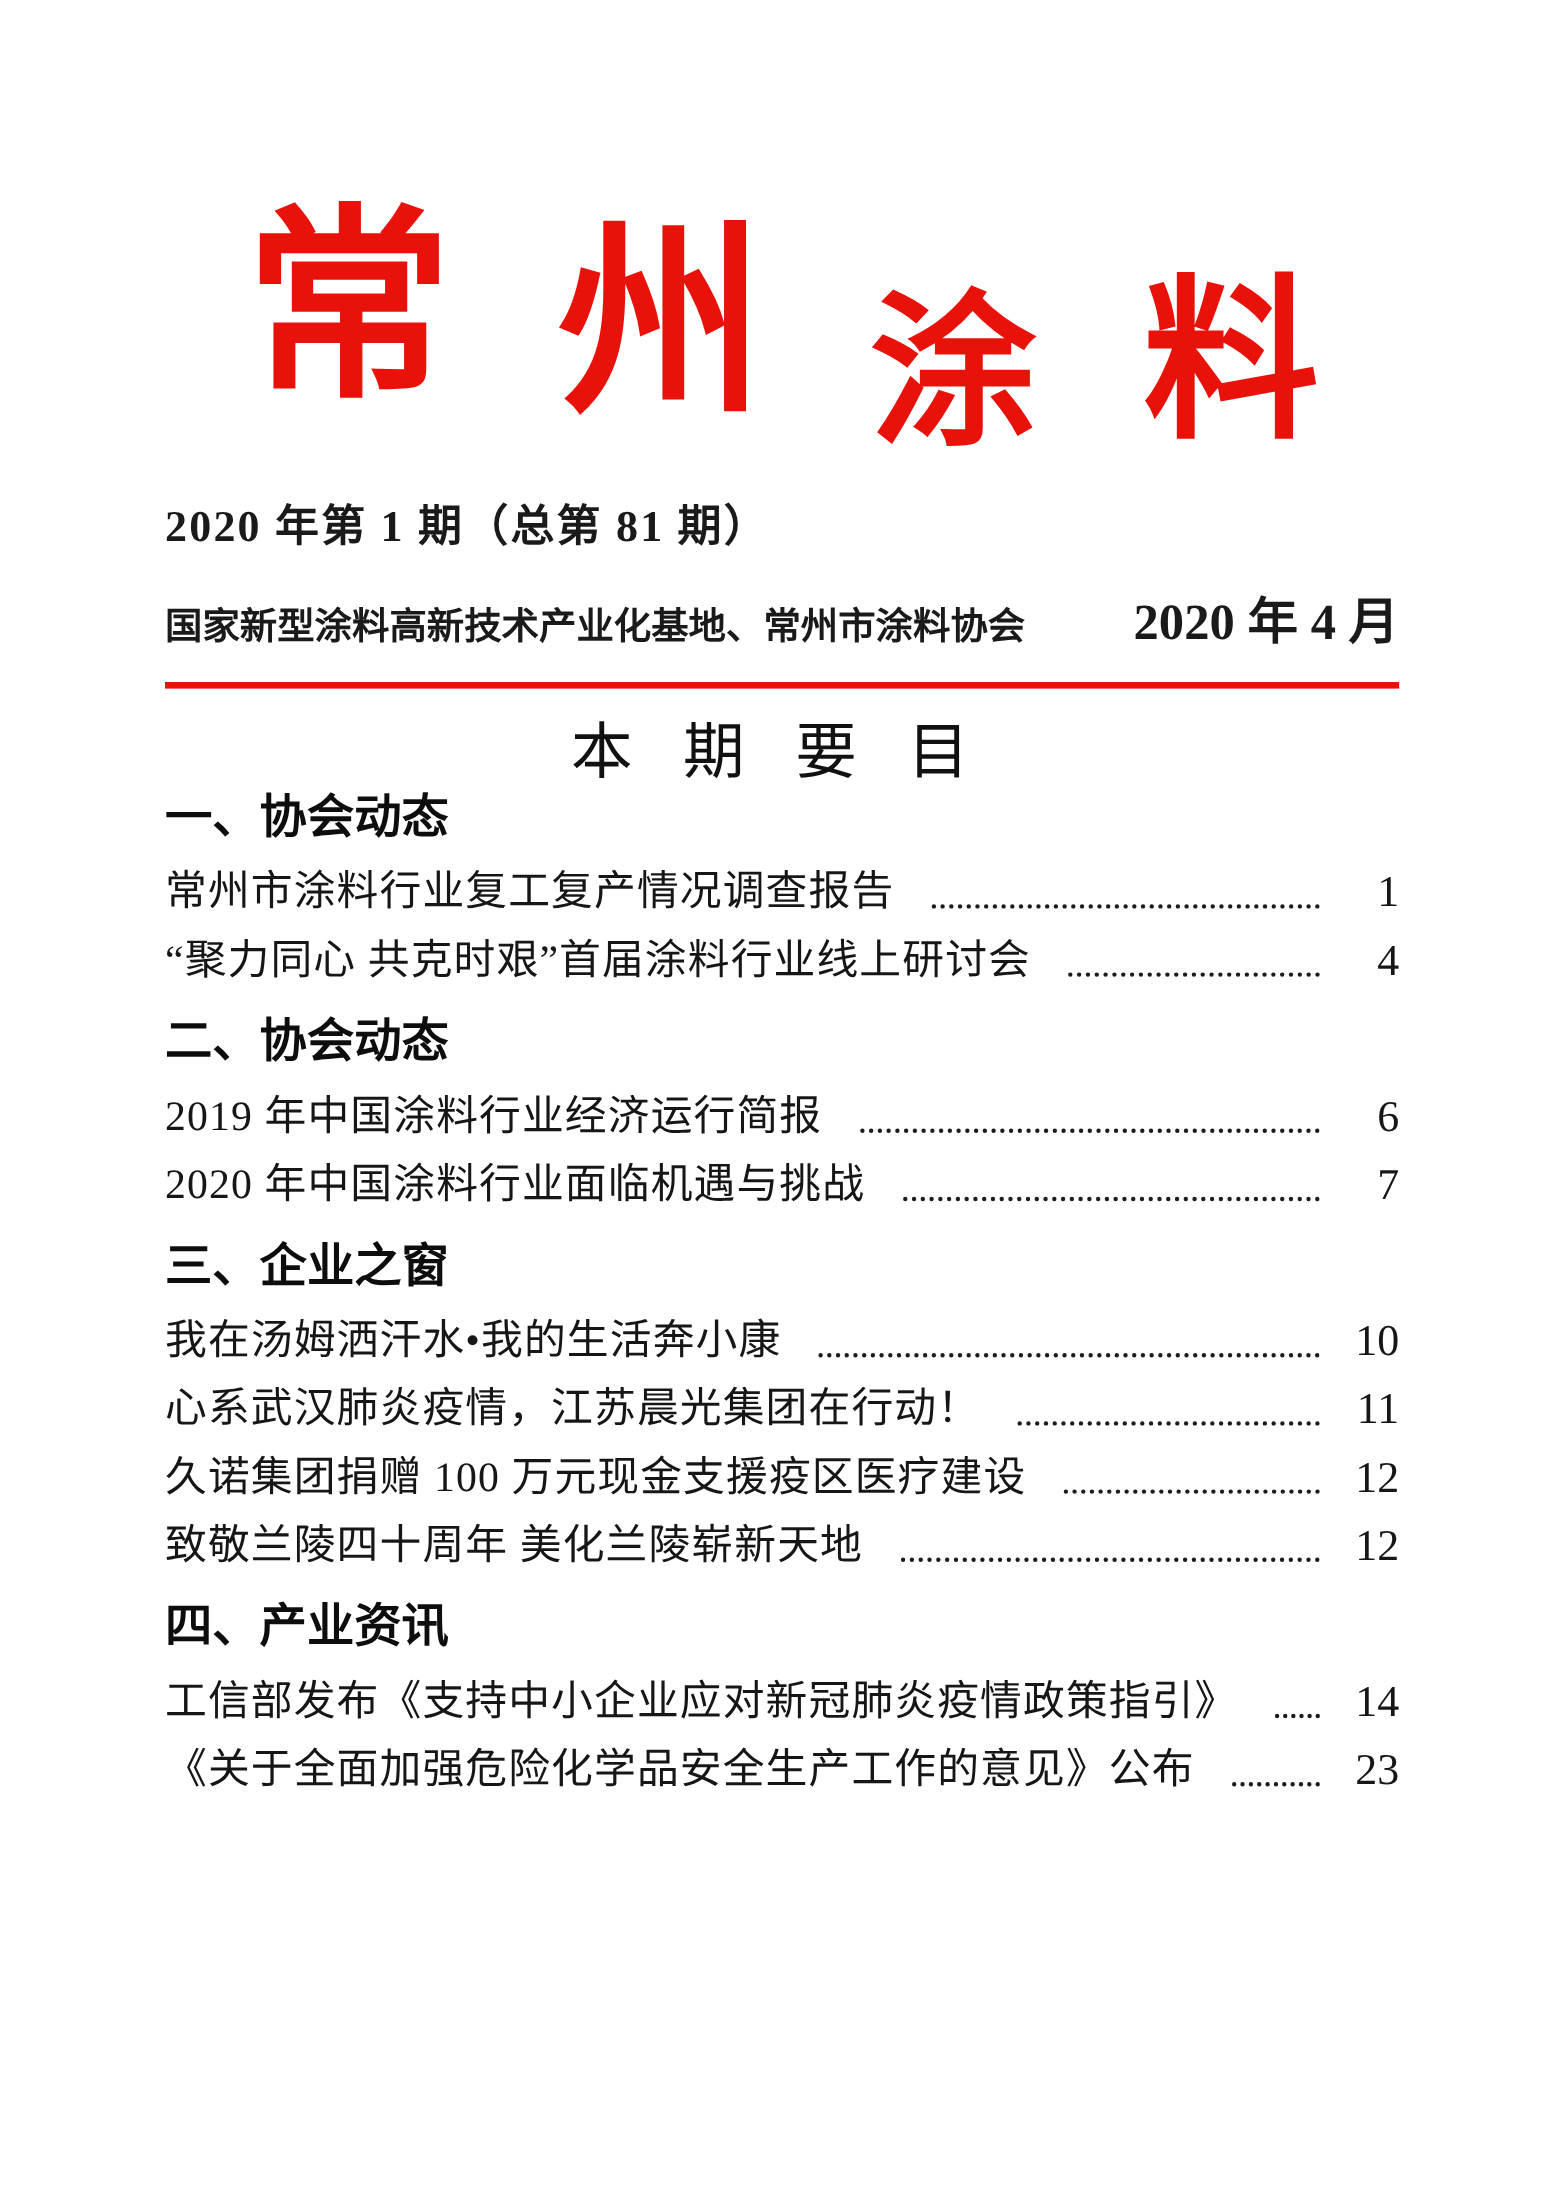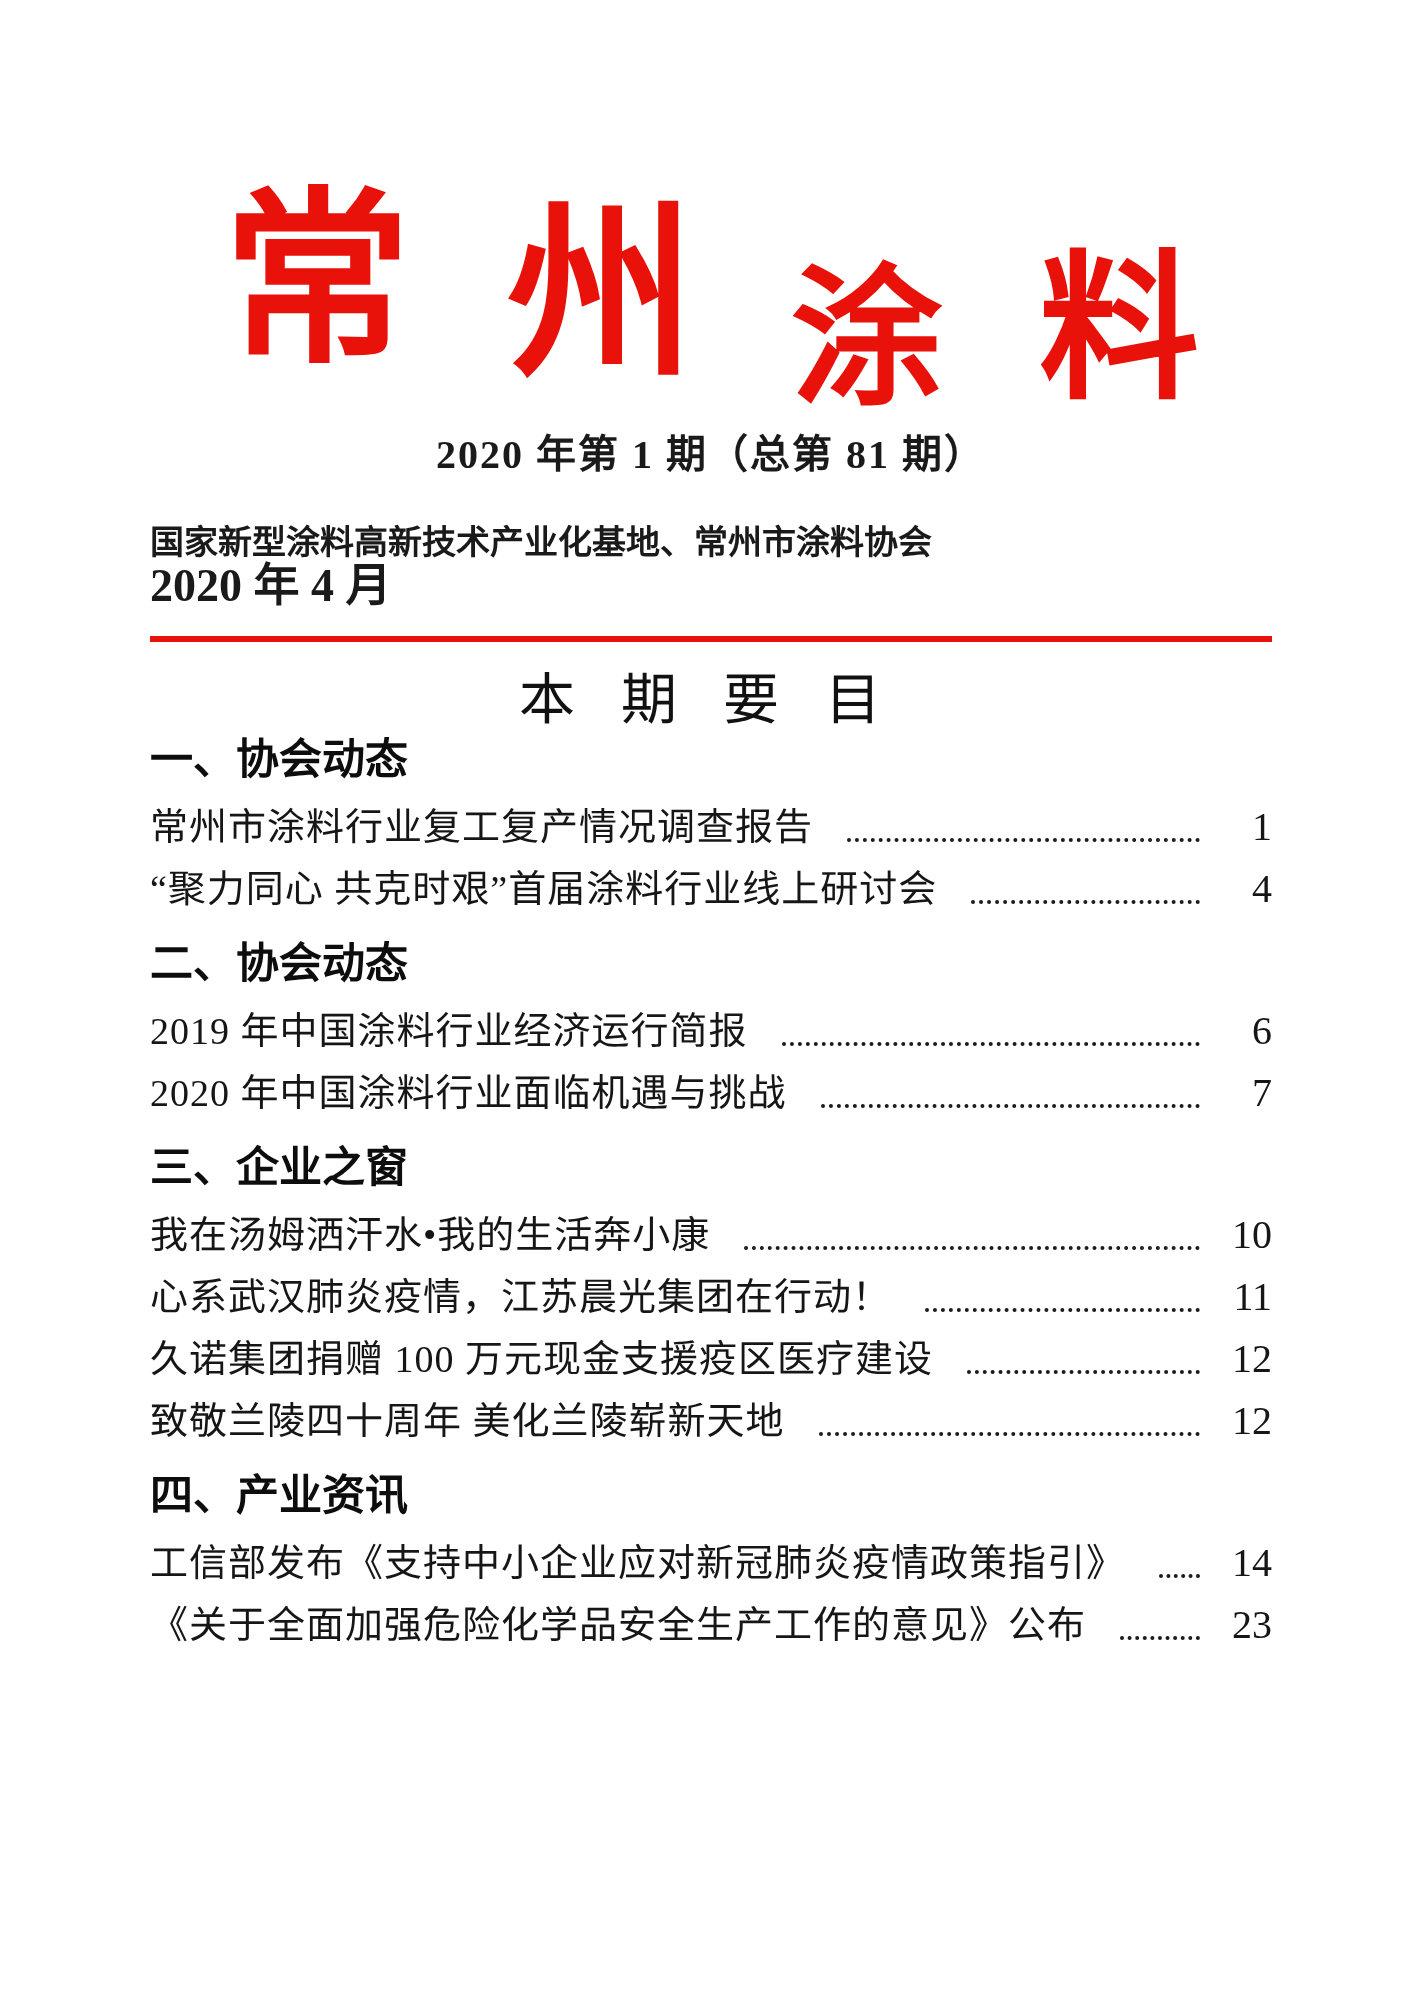--- a/index.html
+++ b/index.html
@@ -30,36 +30,36 @@
     font-weight: bold;
     line-height: 1.05;
     font-family: "DejaVu Serif", "Liberation Serif", serif;
   }
   .cchar { display: inline-block; }
   .cchar.c1 { transform: translateY(14px); }
   .cchar.c2 { font-size: 152px; transform: translateY(78px); }
   .cchar.c3 { font-size: 160px; transform: translateY(64px); }
 
   .issue-line {
-    text-align: center;
+    margin-top: 24px;
+    text-align: left;
     font-weight: bold;
     font-size: 40px;
     line-height: 50px;
     letter-spacing: 2px;
   }
 
   .publisher-row {
     margin-top: 40px;
     display: flex;
     justify-content: space-between;
     align-items: baseline;
     font-weight: bold;
     font-size: 34px;
     line-height: 44px;
-    flex-direction: column;
   }
   .publisher-row .pub-left { font-family: "Liberation Sans", "DejaVu Sans", sans-serif; font-weight: bold; }
   .publisher-row .pub-date { font-family: "Liberation Serif", "DejaVu Serif", serif; font-size: 46px; }
 
   .red-rule {
     margin-top: 28px;
     height: 6px;
     background: #e8120a;
     width: 100%;
   }

